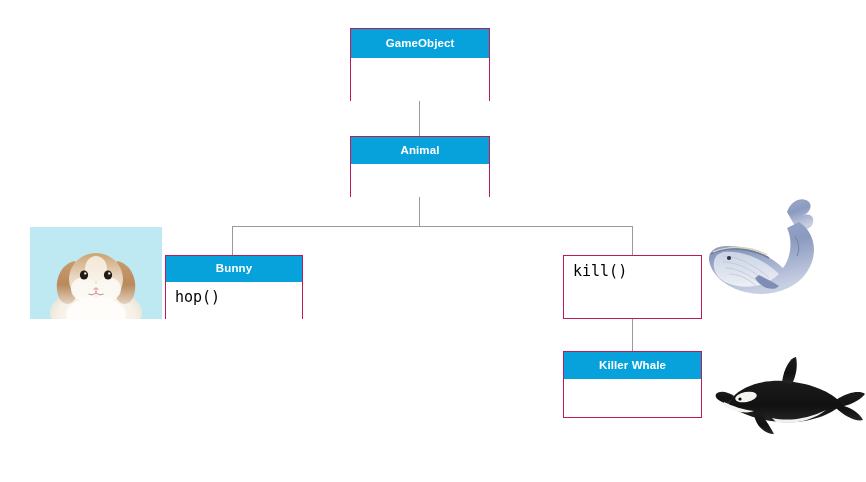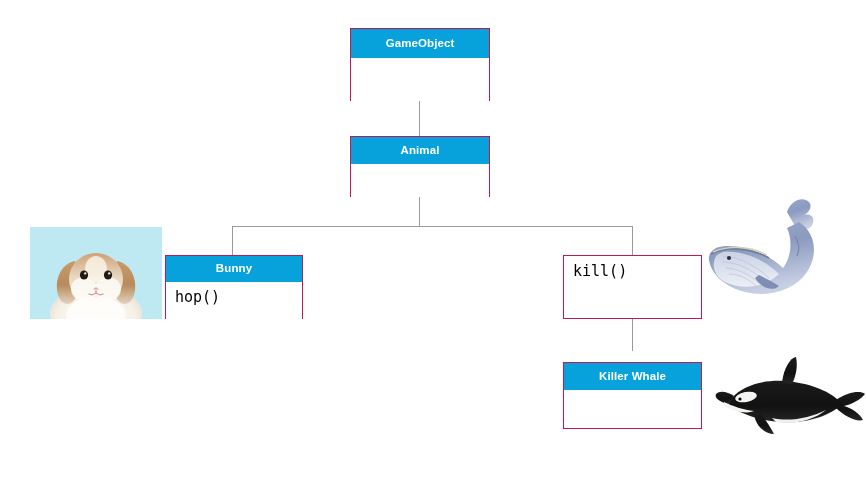--- a/index.html
+++ b/index.html
@@ -87,21 +87,21 @@
 
   <div class="uml-box" style="left:165px;top:255px;width:138px;height:64px;">
     <div class="uml-header" style="height:26px;">Bunny</div>
     <div class="uml-body" style="height:37px;">hop()</div>
   </div>
 
   <div class="uml-box" style="left:563px;top:255px;width:139px;height:64px;">
     <div class="uml-body" style="height:37px;">kill()</div>
   </div>
 
-  <div class="uml-box" style="left:563px;top:362px;width:139px;height:67px;">
+  <div class="uml-box" style="left:563px;top:351px;width:139px;height:67px;">
     <div class="uml-header" style="height:27px;">Killer Whale</div>
   </div>
 
   <div class="bunny-photo" style="left:30px;top:227px;width:132px;height:92px;">
     <svg width="132" height="92" viewBox="0 0 132 92">
       <defs>
         <radialGradient id="furW" cx="50%" cy="55%" r="60%">
           <stop offset="0%" stop-color="#ffffff"></stop>
           <stop offset="70%" stop-color="#f6f0e7"></stop>
           <stop offset="100%" stop-color="#e6dccd"></stop>

